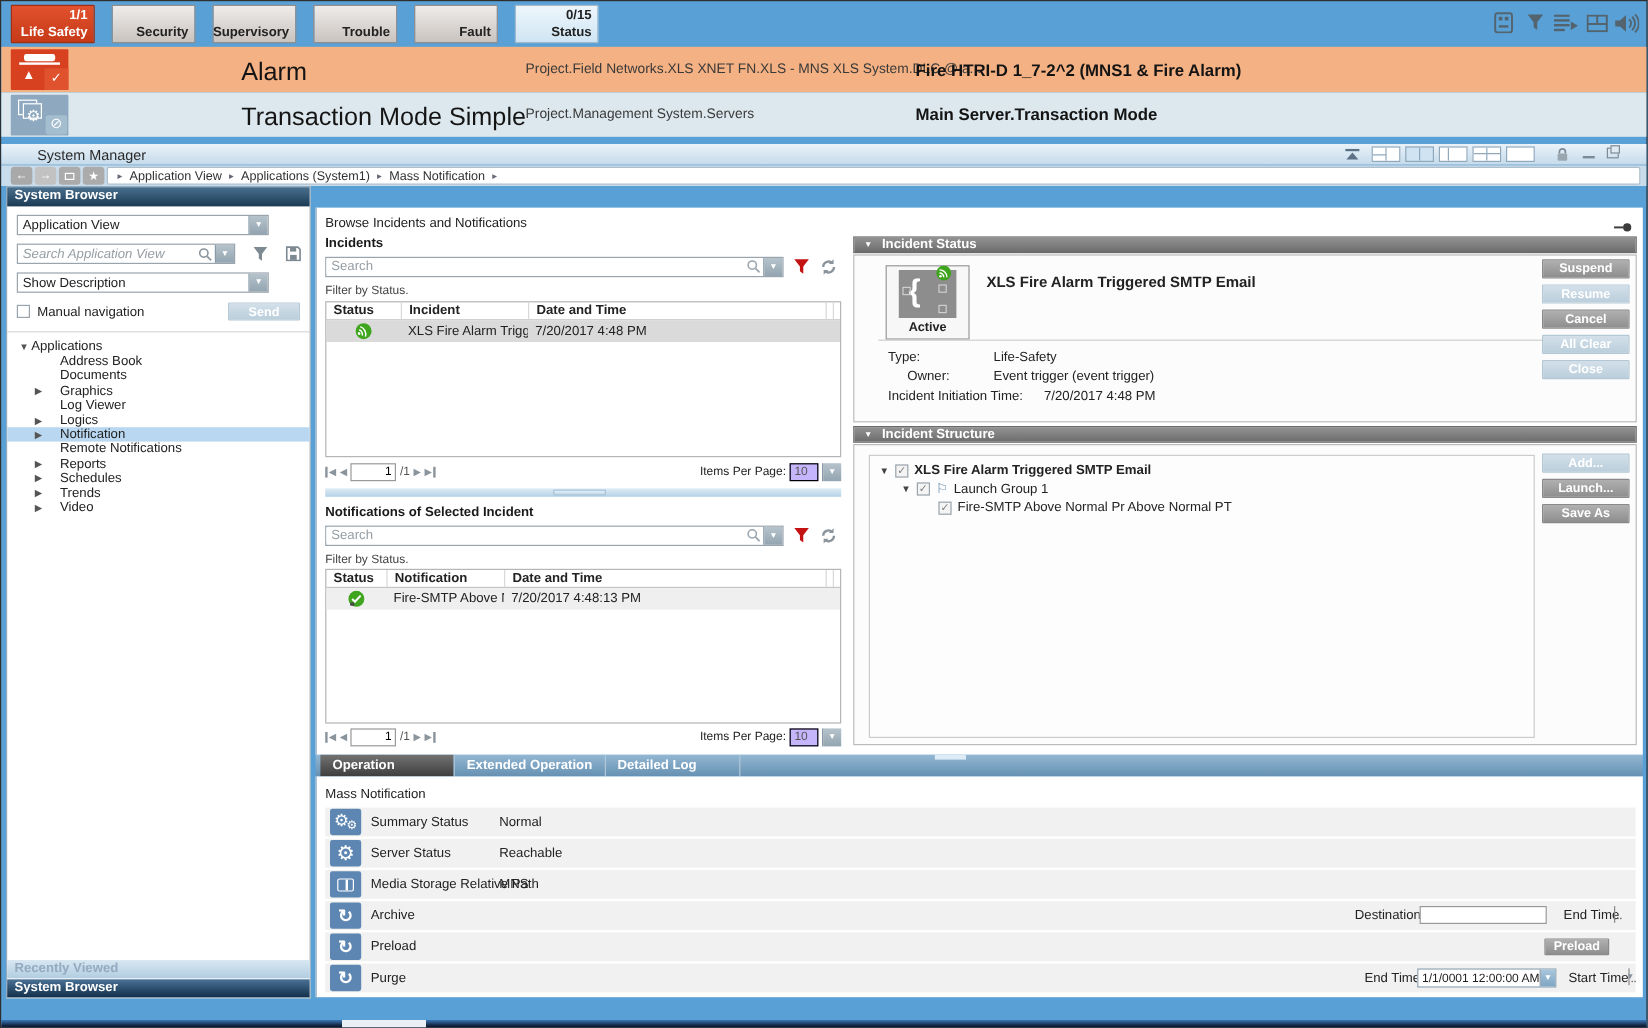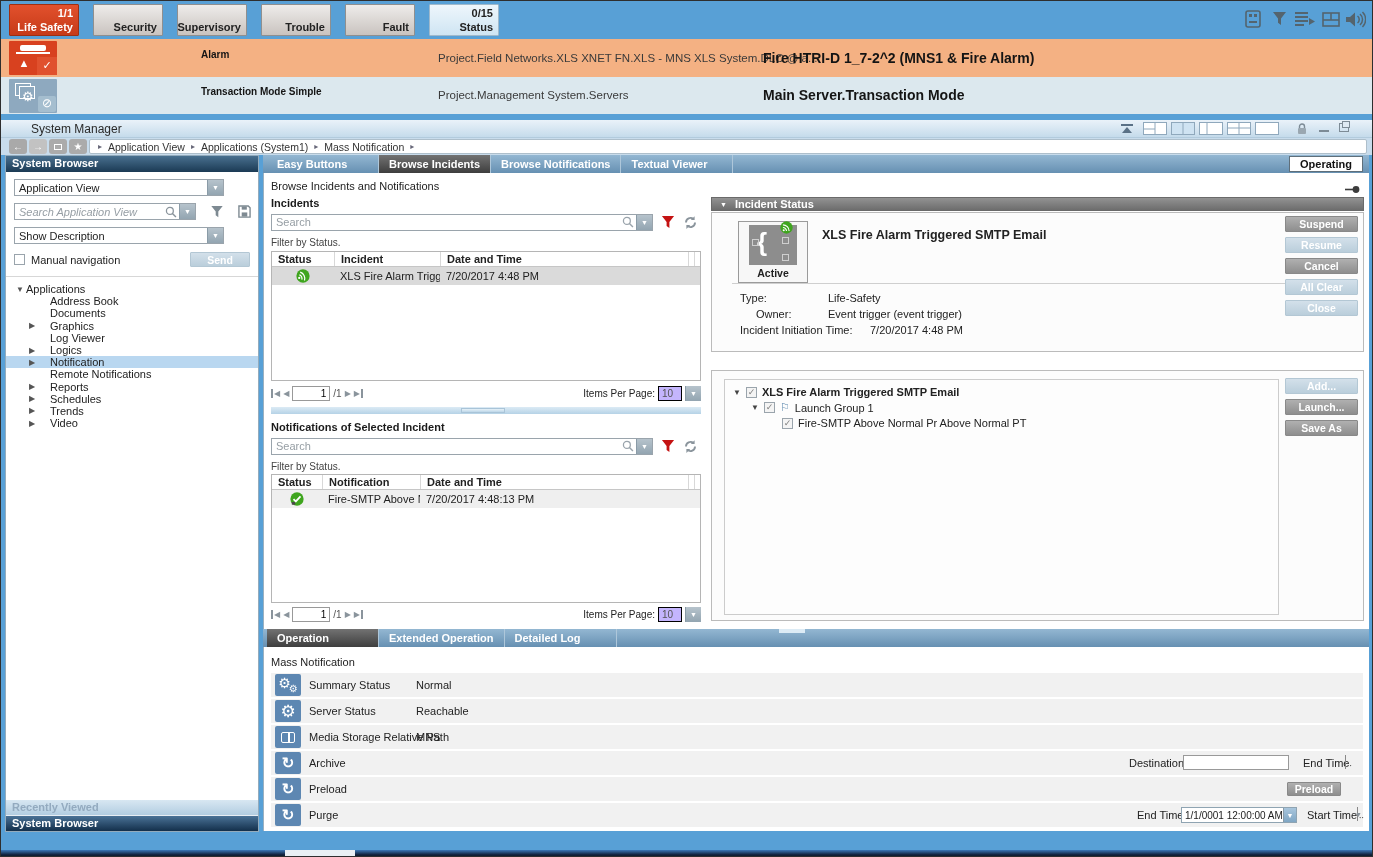--- a/index.html
+++ b/index.html
@@ -7,21 +7,21 @@
 #app{position:relative;width:1373px;height:857px;margin:0 auto;background:#58A0D6;font-size:11px;color:#222;overflow:hidden;border:1px solid #2e2e2e}
 .abs{position:absolute}
 
 .counter{top:3px;width:70px;height:32px;border:1px solid #8f8f8f;background:linear-gradient(#eeecea,#c9c3bf);display:flex;flex-direction:column;justify-content:space-between;align-items:flex-end;padding:2px 5px;font-weight:bold;border-radius:1px;cursor:default}
 .counter .cnt{font-size:11px;min-height:11px}
 .counter.ls{background:linear-gradient(#e2512d,#c63a18);border-color:#9e2f12;color:#fff}
 .counter.st{background:linear-gradient(#eef6fc,#cfe5f3);border-color:#9fb9cc}
 .tico{top:8px;width:24px;height:20px;display:flex;align-items:center;justify-content:center;cursor:pointer}
 
 .band{left:0;width:1373px}
-.bandlabel{font-weight:bold;font-size:10px;color:#141414}
+.bandlabel{font-weight:normal;font-size:21px;color:#141414}
 .bandsrc{font-size:11.5px;color:#3a3a3a}
 .banddet{font-weight:bold;font-size:14px;color:#141414}
 .sqicon{left:8px;width:48px;height:34px;border-radius:1px}
 
 .winbar{left:0;top:119px;width:1373px;height:18px;background:linear-gradient(#eaf2f9,#c5dbeb);border-bottom:1px solid #b2cbdd}
 .laybox{width:24px;height:13px;background:#fff;border:1px solid #8fa8bc;top:2px}
 .crumbbtn{top:1px;width:18px;height:15px;border-radius:3px;color:#fff;font-size:10px;display:flex;align-items:center;justify-content:center;cursor:pointer}
 
 #sidebar{left:4px;top:154px;width:254px;height:677px;background:#fff;border:1px solid #93abbc}
 .sbhead{height:16px;background:linear-gradient(#49708f,#1b3a54);color:#fff;font-weight:bold;padding:1px 6px}
@@ -326,36 +326,20 @@
         </div>
       <div class="treerow" style="padding-left:20px">
           <span class="exp">▶</span>
           <span style="padding-left:12px">Video</span>
         </div>
     </div>
     <div class="abs footbar1">Recently Viewed</div>
     <div class="abs footbar2">System Browser</div>
   </div>
 
-  <div class="abs tabstrip" style="left:262px;top:154px;width:1106px">
-    <div style="width:4px"></div>
-    <div class="tab">
-        <span>Easy Buttons</span>
-      </div>
-    <div class="tab active">
-        <span>Browse Incidents</span>
-      </div>
-    <div class="tab">
-        <span>Browse Notifications</span>
-      </div>
-    <div class="tab">
-        <span>Textual Viewer</span>
-      </div>
-    <div class="optab">Operating</div>
-  </div>
 
   <div id="content" class="abs"></div>
 
   <span class="abs" style="left:270px;top:179px">Browse Incidents and Notifications</span>
   <span class="abs" style="left:1344px;top:184px">
     <svg width="15" height="9" viewBox="0 0 15 9">
         <rect y="3.7" width="8" height="1.6" fill="#3c3c3c"></rect>
         <circle cx="11" cy="4.5" r="3.4" fill="#3c3c3c"></circle>
       </svg>
   </span>
@@ -515,20 +499,24 @@
     <span class="abs" style="left:116px;top:95px">Event trigger (event trigger)</span>
     <span class="abs" style="left:28px;top:111px">Incident Initiation Time:</span>
     <span class="abs" style="left:158px;top:111px">7/20/2017 4:48 PM</span>
   </div>
   <div class="abs gbtn" style="left:1284px;top:215px">Suspend</div>
   <div class="abs gbtn dis" style="left:1284px;top:236px">Resume</div>
   <div class="abs gbtn" style="left:1284px;top:257px">Cancel</div>
   <div class="abs gbtn dis" style="left:1284px;top:278px">All Clear</div>
   <div class="abs gbtn dis" style="left:1284px;top:299px">Close</div>
 
+  <div class="abs phead" style="left:710px;top:354px;width:653px">
+    <span class="tri">▼</span>
+    <span>Incident Structure</span>
+  </div>
   <div class="abs panel" style="left:710px;top:369px;width:653px;height:251px">
     <div class="abs" style="left:12px;top:8px;width:555px;height:236px;border:1px solid #cccccc;background:#fdfdfd">
       <div style="display:flex;align-items:center;gap:5px;margin:6px 0 0 8px">
         <span style="font-size:8px;color:#444">▼</span>
         <span class="cb on"></span>
         <span style="font-weight:bold">XLS Fire Alarm Triggered SMTP Email</span>
       </div>
       <div style="display:flex;align-items:center;gap:5px;margin:3px 0 0 26px">
         <span style="font-size:8px;color:#444">▼</span>
         <span class="cb on"></span>

